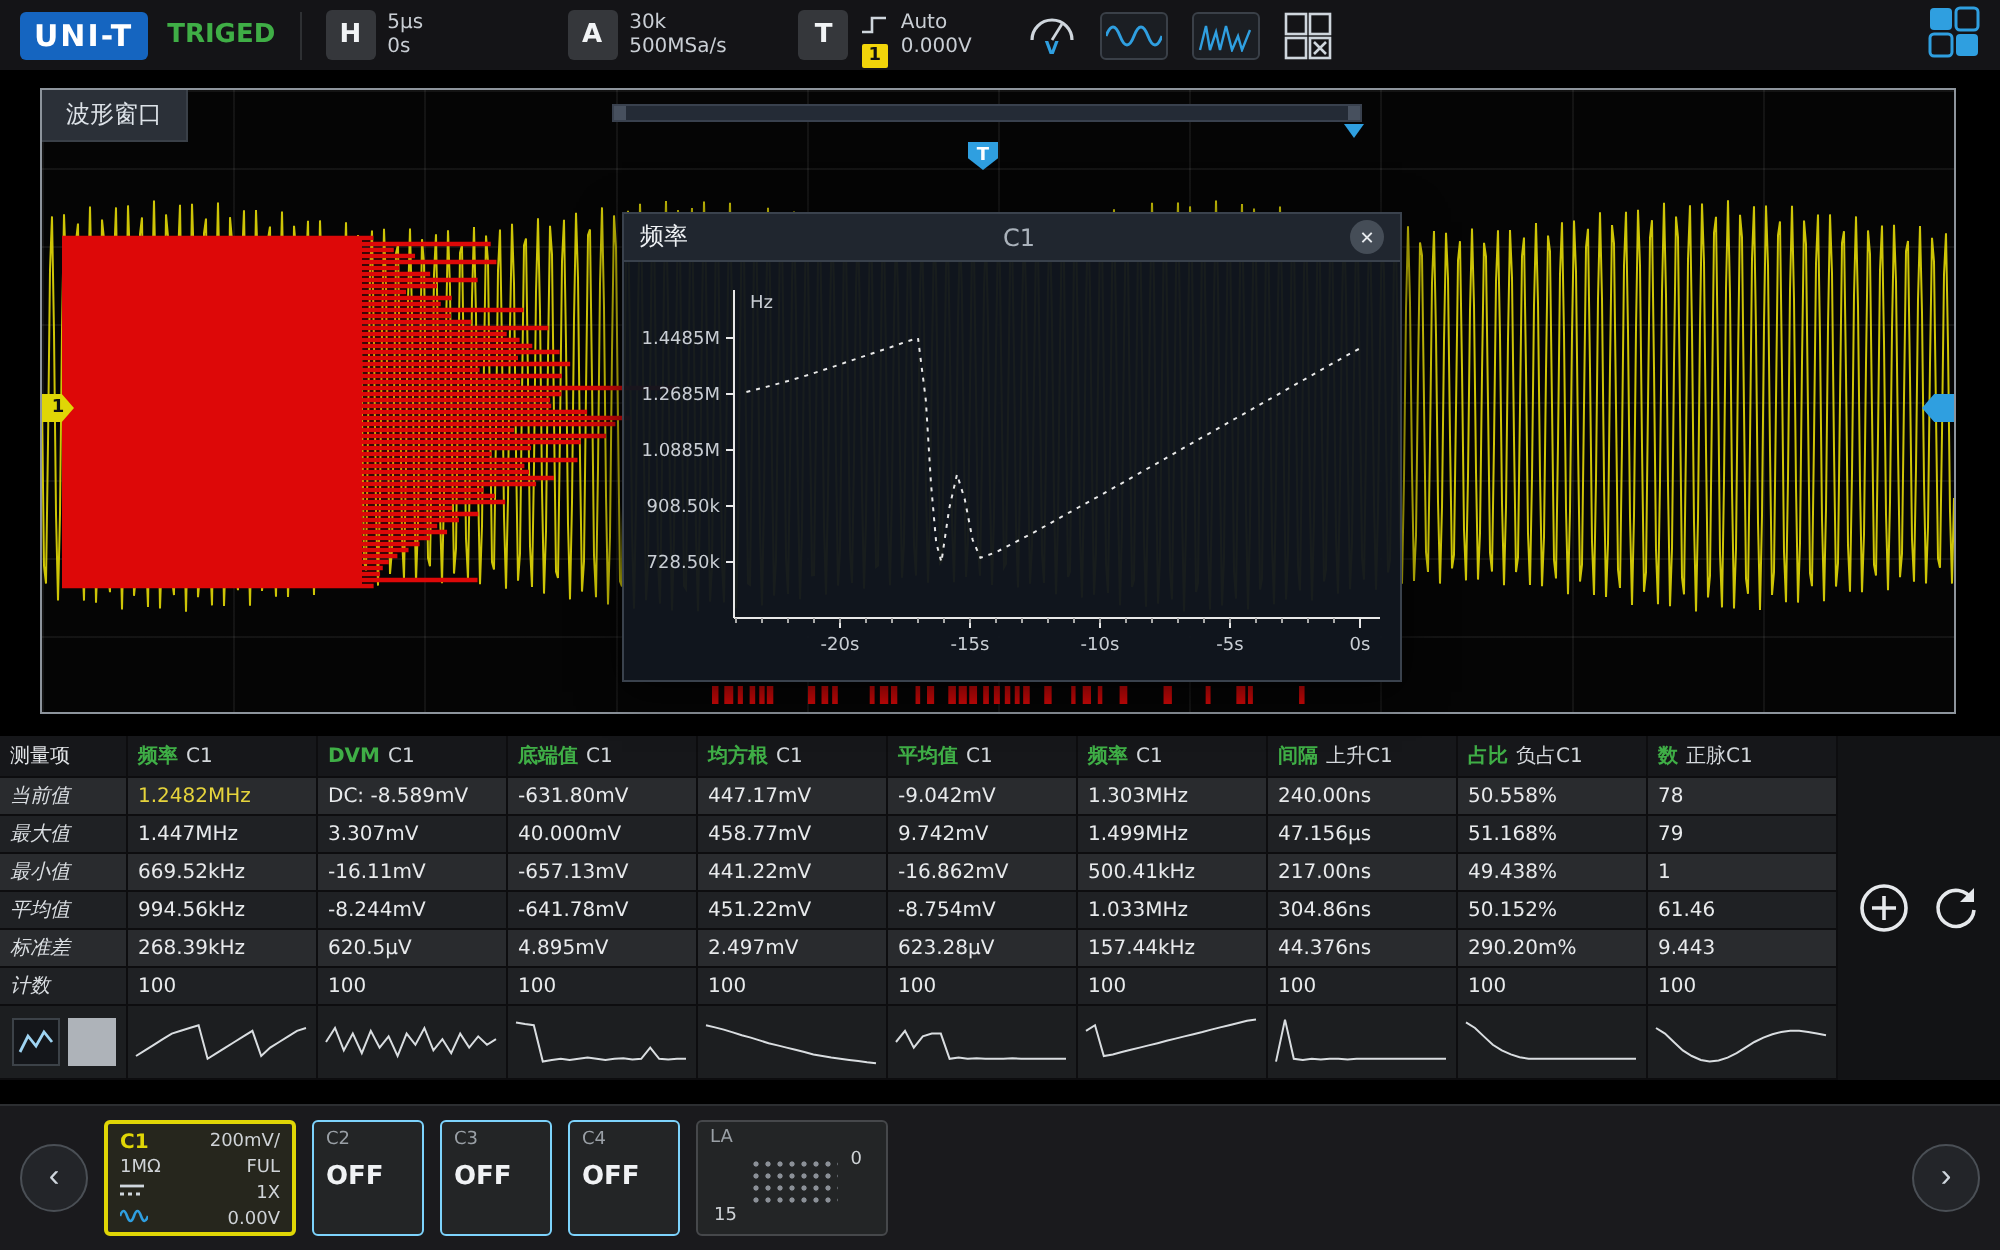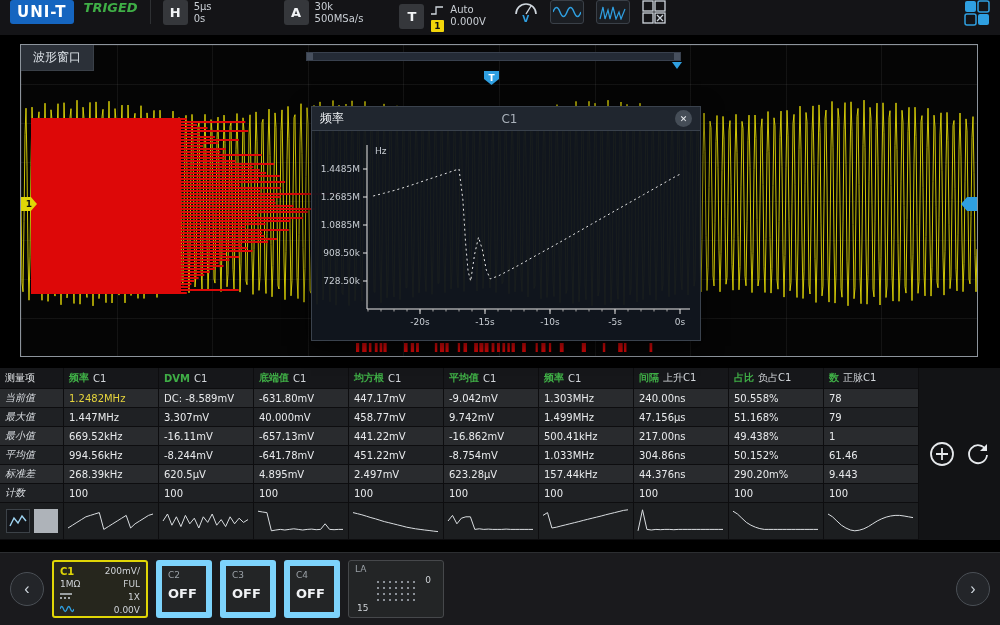--- a/index.html
+++ b/index.html
@@ -5,24 +5,24 @@
   :root{
     --accent:#2f9fe0; --ch1:#e0d606; --zoomred:#dd0808; --green:#3fae46;
     --cur:#e6d43c; --panel:#1b1c1e;
   }
   *{box-sizing:border-box; margin:0; padding:0;}
   html,body{width:1000px;height:625px;overflow:hidden;}
   body{background:#000; font-family:"DejaVu Sans","Liberation Sans",sans-serif; color:#dfe3e7; position:relative;}
 
   
   .topbar{position:absolute;left:0;top:0;width:1000px;height:36px;background:#141417;
-    display:flex;align-items:flex-start;padding:0 10px;gap:8px;border-bottom:1px solid #000;}
+    display:flex;align-items:center;padding:0 10px;gap:8px;border-bottom:1px solid #000;}
   .logo{background:#1565c0;color:#fff;font-weight:bold;font-size:15px;letter-spacing:1px;
     padding:3px 7px;border-radius:3px;}
-  .trig-status{color:var(--green);font-weight:bold;font-size:13px;margin-left:2px;font-style:italic;}
+  .trig-status{color:var(--green);font-weight:bold;font-size:13px;margin-left:2px;}
   .tb-sep{width:1px;height:24px;background:#2e3033;margin:0 4px;}
   .tb-group{display:flex;align-items:center;gap:6px;cursor:pointer;}
   .tb-letter{width:25px;height:25px;background:#35373b;color:#f2f4f6;font-weight:bold;font-size:13px;
     display:flex;align-items:center;justify-content:center;border-radius:3px;}
   .tb-vals{display:flex;flex-direction:column;justify-content:center;font-size:10px;color:#c9ced4;line-height:12px;}
   .grp-a{margin-left:64px;} .grp-t{margin-left:28px;}
   .t-extra{display:flex;flex-direction:column;align-items:center;gap:1px;}
   .t-badge{background:#f2d50a;color:#111;font-size:9px;font-weight:bold;width:13px;height:12px;
     display:flex;align-items:center;justify-content:center;border-radius:1px;}
   .icon-cluster{display:flex;align-items:center;gap:12px;margin-left:20px;}
@@ -89,21 +89,21 @@
     align-items:center;justify-content:center;cursor:pointer;}
   .view-sq{width:24px;height:24px;background:#aeb3b9;cursor:pointer;}
   .meas-rail{flex:1;display:flex;align-items:center;justify-content:center;gap:10px;background:#121315;}
   .rail-btn{background:none;border:none;cursor:pointer;display:flex;}
 
   
   .bottombar{position:absolute;left:0;top:552px;width:1000px;height:73px;background:#1a1a1d;
     border-top:1px solid #2c2e31;display:flex;align-items:center;padding:0 10px;gap:8px;}
   .circle-btn{width:34px;height:34px;border-radius:50%;background:#232529;border:1px solid #4a4f55;
     color:#cfd6dd;font-size:16px;display:flex;align-items:center;justify-content:center;cursor:pointer;}
-  .ch-box{width:96px;height:58px;background:#232526;border:6px solid #7dd3fc;border-radius:3px;
+  .ch-box{width:96px;height:58px;background:#232526;border:1px solid #7dd3fc;border-radius:3px;
     padding:3px 6px;cursor:pointer;}
   .ch-on{border:2px solid var(--ch1);background:#26261d;}
   .ch-row{display:flex;justify-content:space-between;align-items:center;font-size:9px;line-height:13px;color:#cfd3d7;}
   .ch-id{color:var(--ch1);font-weight:bold;font-size:10px;}
   .ch-off{width:56px;display:flex;flex-direction:column;padding:4px 6px;}
   .ch-off-id{font-size:9px;color:#9aa0a6;}
   .ch-off-state{font-size:13px;font-weight:bold;color:#f0f2f4;margin-top:6px;}
   .la-box{width:96px;height:58px;background:#232526;border:1px solid #46484b;border-radius:3px;
     padding:3px 6px;position:relative;cursor:pointer;}
   .la-id{font-size:9px;color:#9aa0a6;}

